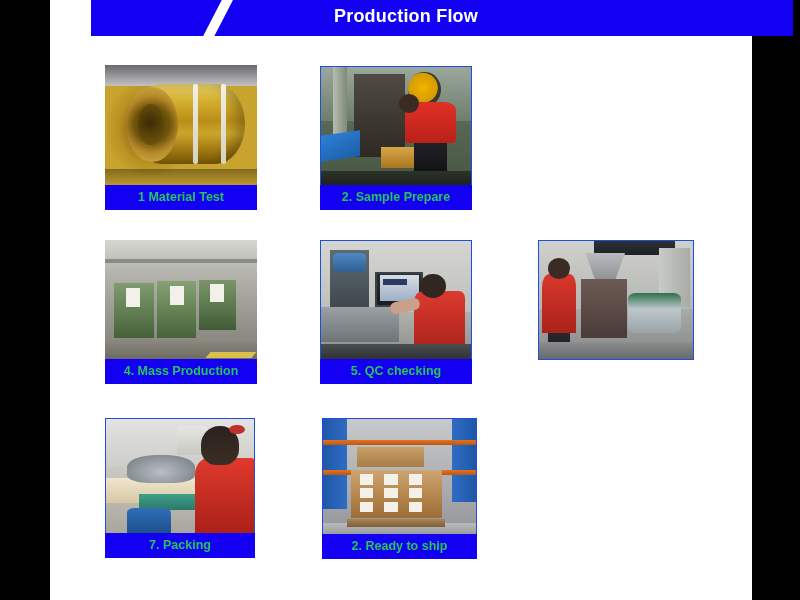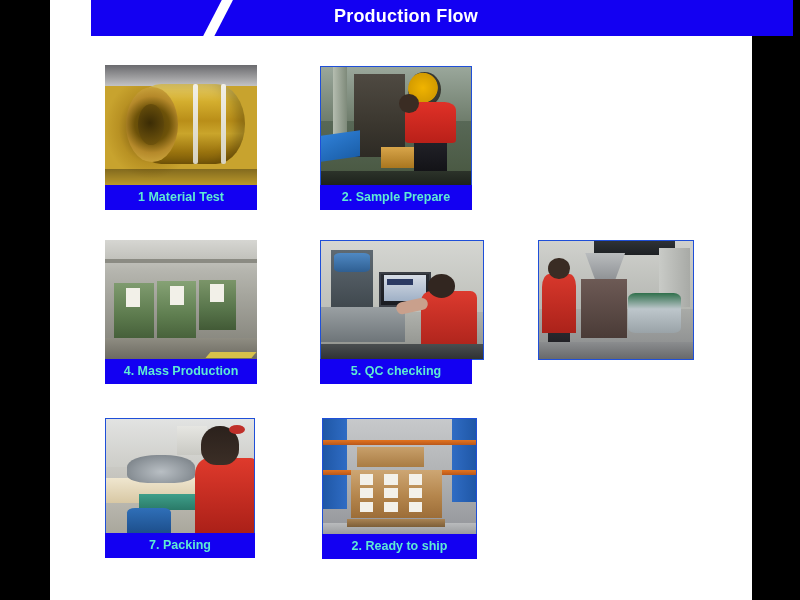--- a/index.html
+++ b/index.html
@@ -84,21 +84,21 @@
     overflow: hidden;
     background: #8d8d8d;
   }
   .photo.bordered {
     border: 1px solid #1f4fd8;
     box-sizing: border-box;
   }
   .caption {
     position: absolute;
     background: #1300f2;
-    color: #5eead4;
+    color: #22c55e;
     font-size: 12.5px;
     font-weight: bold;
     text-align: center;
     line-height: 25px;
     height: 25px;
     white-space: nowrap;
     font-family: "Liberation Sans", sans-serif;
     overflow: hidden;
   }
 
@@ -356,21 +356,21 @@
         <div class="ms-m1"></div>
         <div class="ms-card1"></div>
         <div class="ms-card2"></div>
         <div class="ms-card3"></div>
         <div class="ms-line"></div>
       </div>
     </div>
     <div class="caption" style="left:0; top:119px; width:152px;">4. Mass Production</div>
   </div>
 
-  <div class="card" style="left:320px; top:240px; width:164px; height:144px;">
+  <div class="card" style="left:320px; top:240px; width:152px; height:144px;">
     <div class="photo bordered" style="height:120px;">
       <div class="art art-qc">
         <div class="qc-wall"></div>
         <div class="qc-scope"></div>
         <div class="qc-scope-head"></div>
         <div class="qc-bench"></div>
         <div class="qc-monitor"></div>
         <div class="qc-screen"></div>
         <div class="qc-screen-bar"></div>
         <div class="qc-worker-body"></div>

